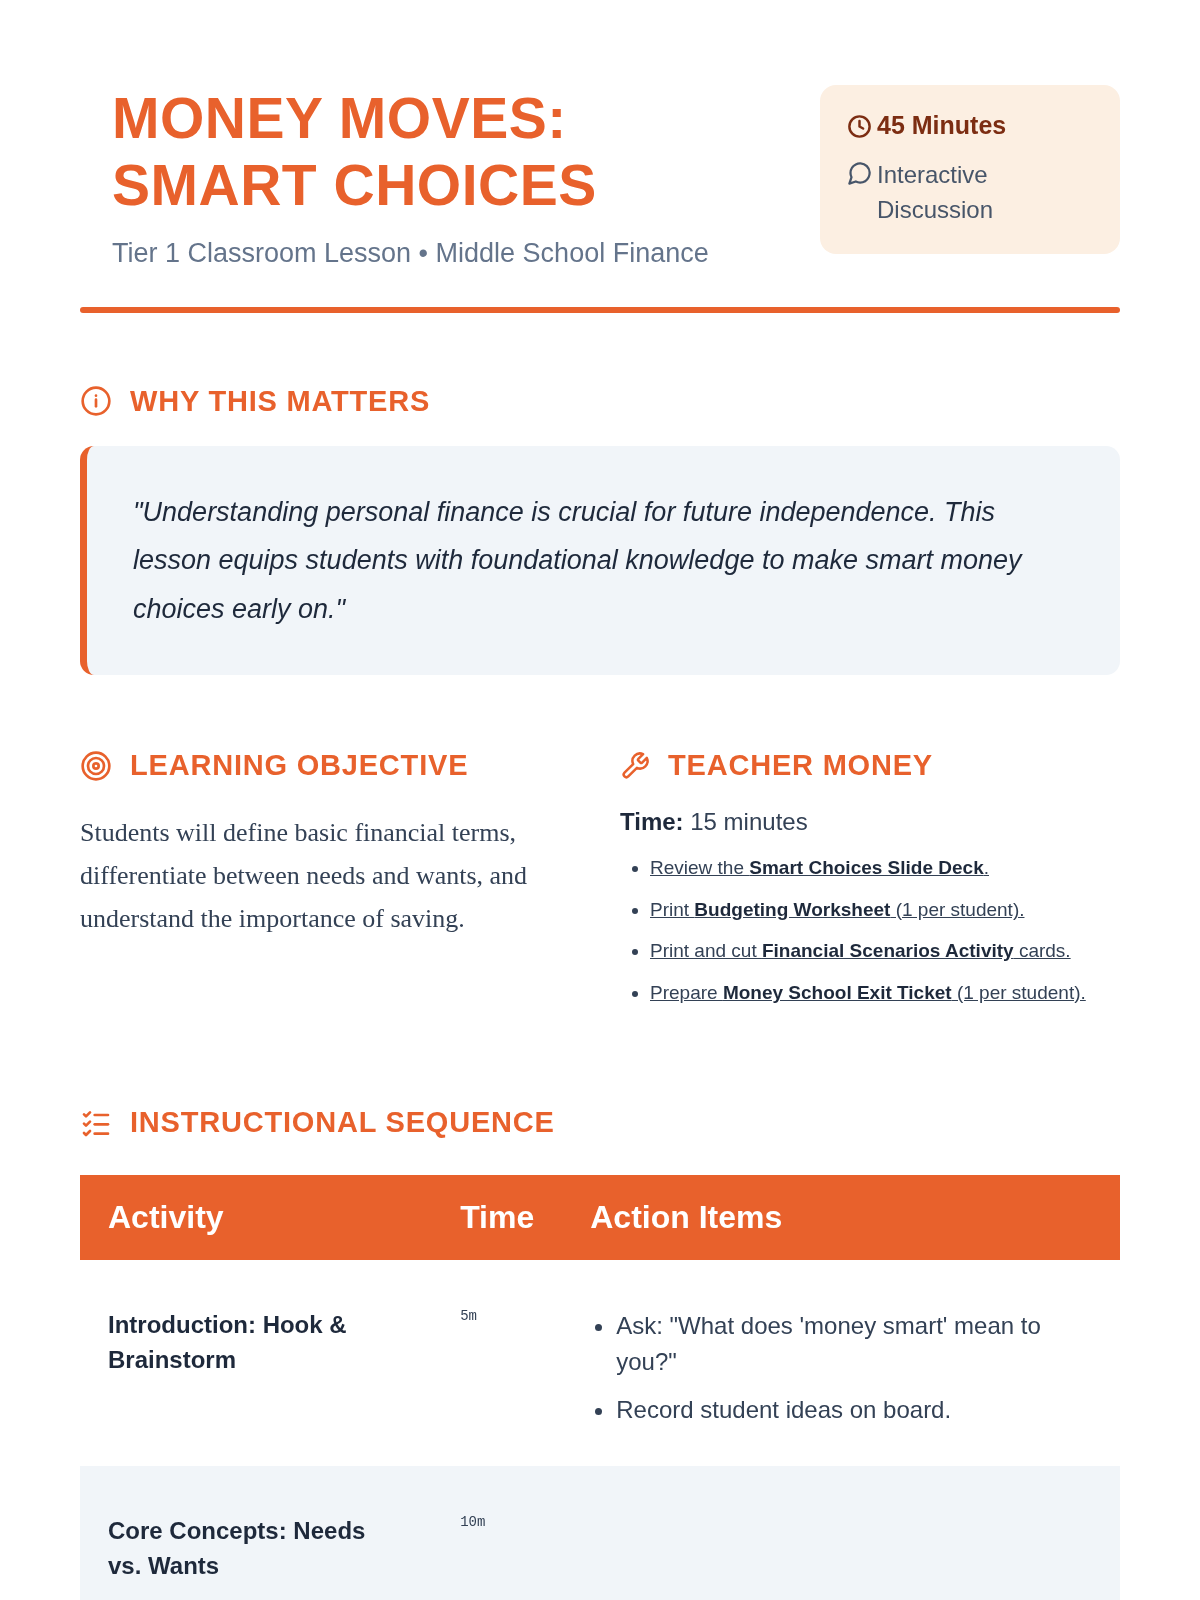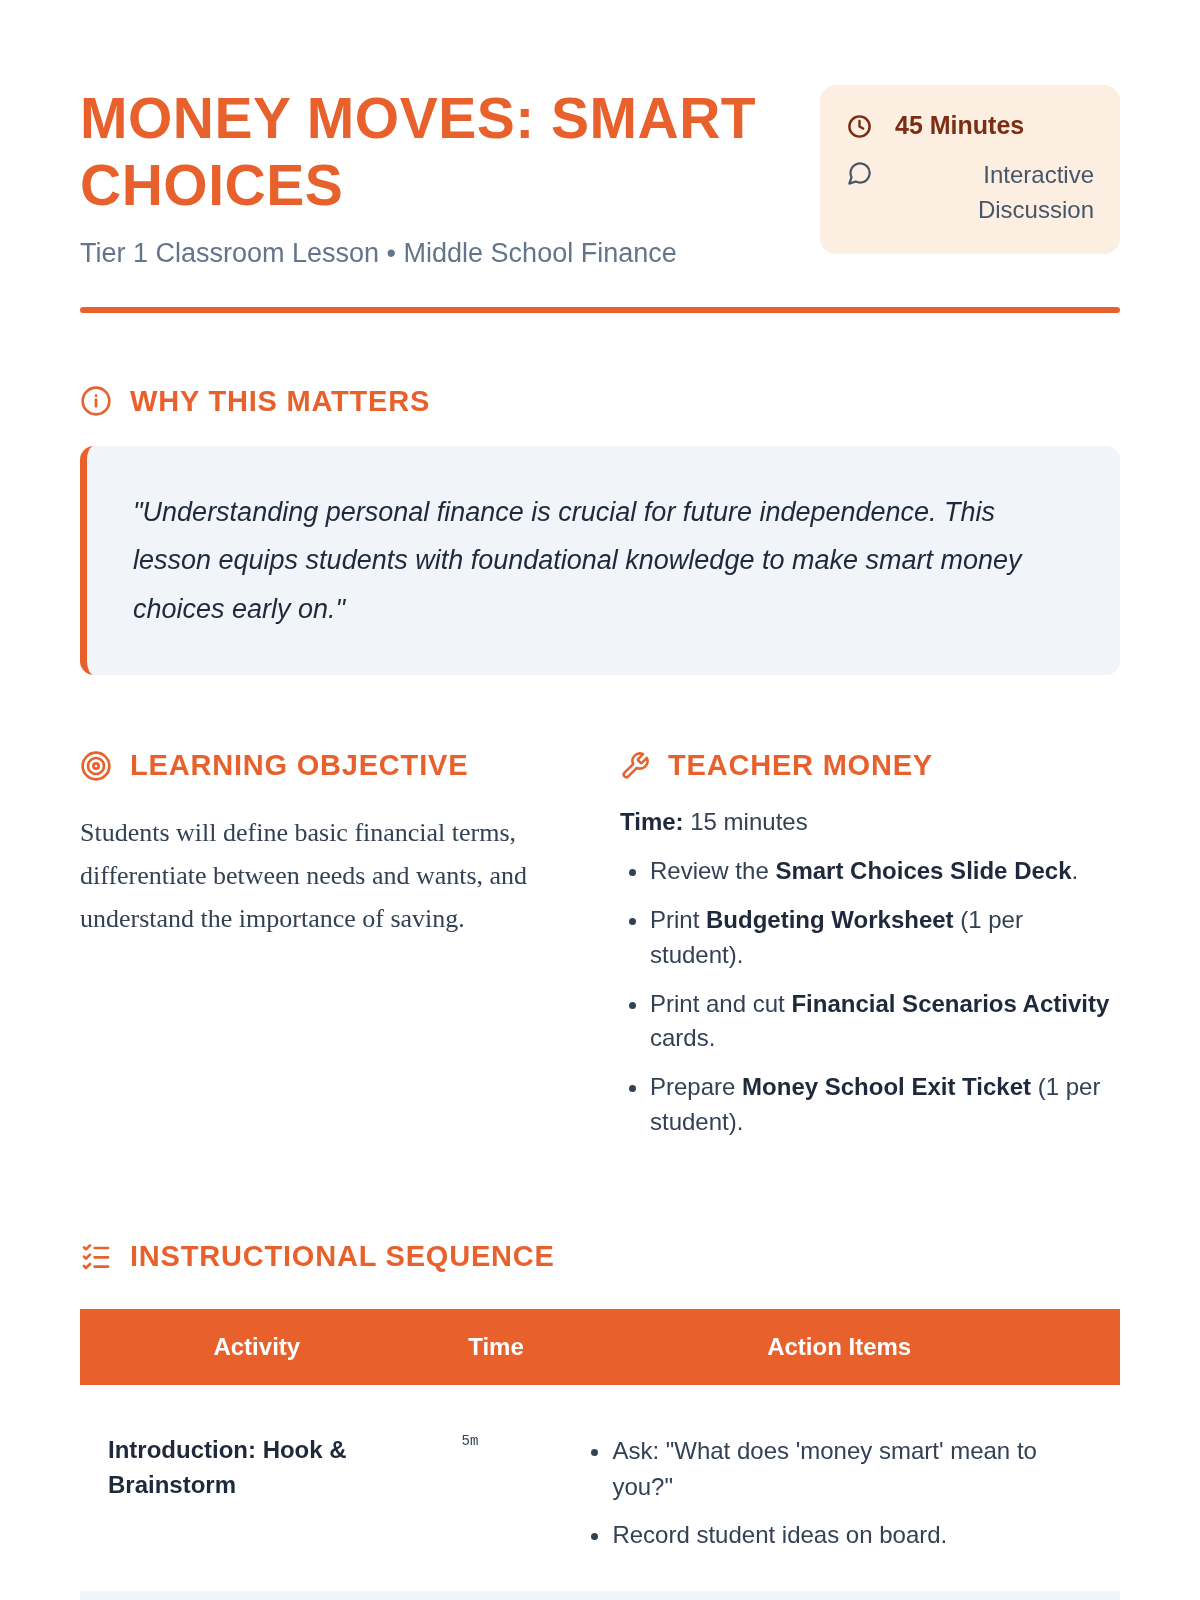--- a/index.html
+++ b/index.html
@@ -5,40 +5,40 @@
   * { margin: 0; padding: 0; box-sizing: border-box; }
   body {
     width: 1200px; height: 1600px; overflow: hidden;
     background: #ffffff;
     font-family: "Liberation Sans", sans-serif;
     color: #334155;
   }
   .page { padding: 85px 80px 0 80px; }
 
   
-  .header { display: flex; align-items: flex-start; gap: 40px; }
+  .header { display: flex; align-items: flex-start; gap: 40px; margin-left: 32px; }
   .header-left { flex: 1; }
   h1.title {
     color: #E8612C;
     font-size: 57px;
     font-weight: bold;
     line-height: 1.18;
     letter-spacing: 0.5px;
   }
   .subtitle { margin-top: 18px; font-size: 27px; color: #64748B; }
 
   .meta-card {
     width: 300px;
     background: #FCEFE2;
     border-radius: 16px;
     padding: 26px 26px;
     display: flex; flex-direction: column; gap: 18px;
     flex-shrink: 0;
   }
-  .meta-row { display: flex; align-items: flex-start; gap: 22px; text-align: right; }
+  .meta-row { display: flex; align-items: flex-start; gap: 4px; }
   .meta-row .meta-icon { flex-shrink: 0; display: inline-flex; margin-top: 2px; }
   .meta-duration { font-size: 25px; font-weight: bold; color: #7C2D12; }
   .meta-format { font-size: 24px; color: #475569; line-height: 1.45; }
 
   hr.rule {
     border: none; height: 6px; background: #E8612C;
     margin-top: 38px; border-radius: 3px;
   }
 
   
@@ -67,29 +67,29 @@
     margin-top: 74px;
     display: grid;
     grid-template-columns: 450px 1fr;
     column-gap: 90px;
     align-items: start;
   }
   .objective-text { margin-top: 30px; font-size: 26px; line-height: 1.65; color: #334155; font-family: Liberation Serif, serif; }
   .prep-time { margin-top: 26px; font-size: 24px; color: #334155; }
   .prep-time strong { color: #1E293B; }
   ul.prep-list { margin-top: 18px; padding-left: 30px; list-style: disc; }
-  ul.prep-list li { font-size: 24px; line-height: 1.45; margin-bottom: 14px; color: #334155; }
+  ul.prep-list li { font-size: 19px; line-height: 1.45; margin-bottom: 14px; color: #334155; text-decoration: underline; }
   strong { color: #1E293B; font-weight: bold; }
 
   
   .sequence-section { margin-top: 86px; }
   table.sequence { margin-top: 36px; width: 100%; border-collapse: collapse; }
   table.sequence thead th {
     background: #E8612C; color: #ffffff;
-    font-size: 24px; font-weight: bold; text-align: center;
+    font-size: 32px; font-weight: bold; text-align: left;
     padding: 24px 28px;
   }
   th.col-activity { width: 34%; }
   th.col-time { width: 12%; }
   th.col-actions { width: 54%; }
   table.sequence tbody td { padding: 48px 28px 26px 28px; vertical-align: top; }
   tr.alt { background: #F1F5F9; }
   td.cell-activity { font-weight: bold; color: #1E293B; font-size: 24px; line-height: 1.45; }
   td.cell-time { font-family: Liberation Mono, monospace; font-size: 14px; color: #334155; padding-top: 36px; }
   td.cell-actions ul { padding-left: 26px; list-style: disc; }

